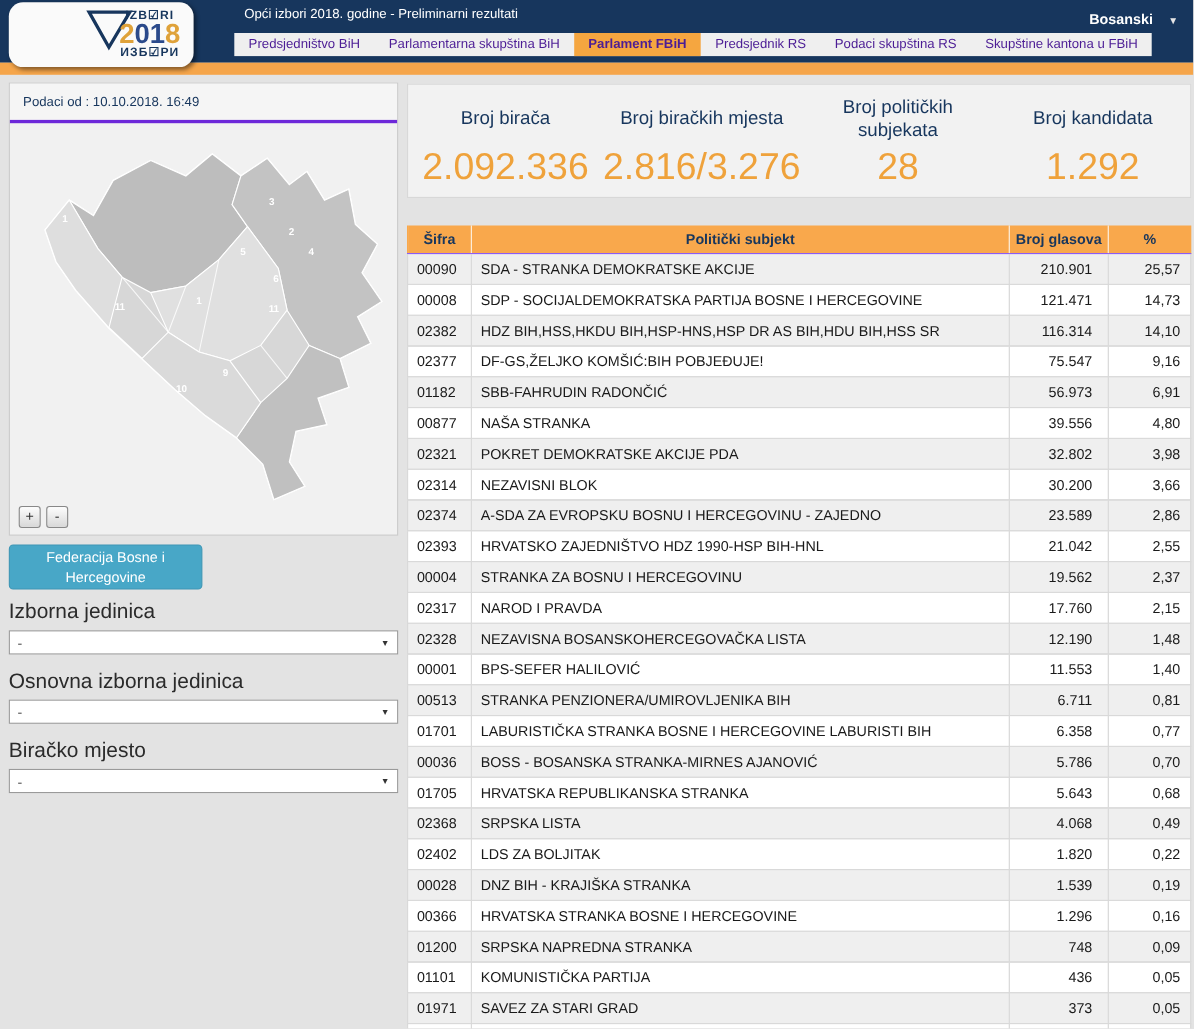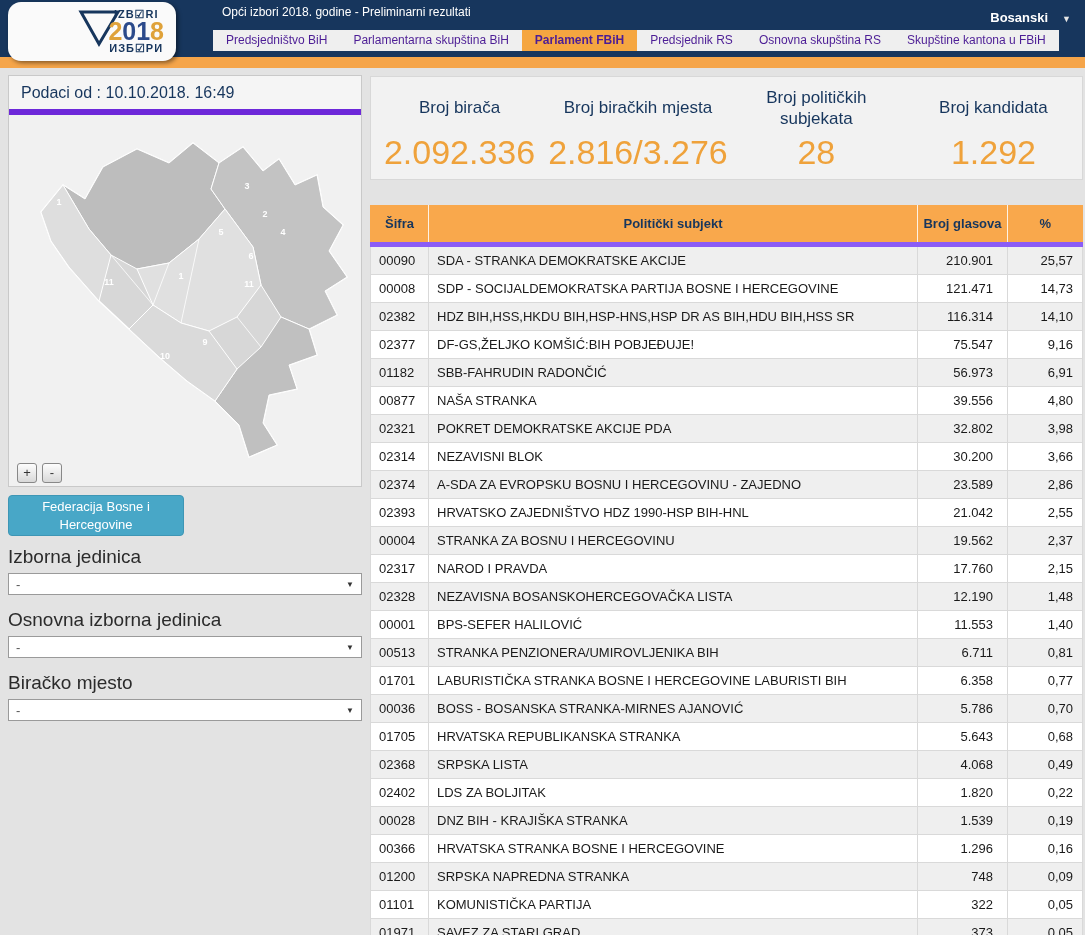--- a/index.html
+++ b/index.html
@@ -19,22 +19,22 @@
   .page-title{position:absolute;left:222px;top:5px;font-size:12px;font-weight:normal;color:#FFFFFF;z-index:5;}
   .lang{position:absolute;right:14px;top:10px;color:#FFFFFF;font-weight:bold;font-size:13px;cursor:pointer;z-index:5;}
   .lang-arrow{font-size:9px;margin-left:14px;color:#E6E6E6;}
   .tabbar{position:absolute;left:213px;top:30px;height:21px;display:flex;background:#EFEFEF;z-index:5;}
   .tab{padding:0 13px;line-height:21px;font-size:12px;color:#4c1d95;cursor:pointer;white-space:nowrap;}
   .tab.active{background:#F5A640;font-weight:bold;}
 
   
   .left-panel{position:absolute;left:8px;top:75px;width:354px;height:412px;background:#F1F1F1;
               border:1px solid #C9C9C9;box-sizing:border-box;}
-  .panel-head{height:33px;line-height:33px;padding:0 12px;font-size:16px;color:#17365D;
-              background:#F5F5F5;border-bottom:6px solid #6d28d9;}
+  .panel-head{height:33px;line-height:33px;padding:0 12px;font-size:12px;color:#17365D;
+              background:#F5F5F5;border-bottom:3px solid #6d28d9;}
   .map-area{position:relative;height:372px;}
   .map-area svg{display:block;margin:2px auto 0;}
   .map-num{fill:#FFFFFF;font-size:9px;font-weight:bold;}
   .map-zoom{position:absolute;left:8px;bottom:6px;display:flex;gap:5px;}
   .zoom-btn{width:20px;height:20px;background:linear-gradient(#FDFDFD,#D8D8D8);border:1px solid #888;
             border-radius:3px;font-size:13px;line-height:18px;text-align:center;color:#333;cursor:pointer;box-sizing:border-box;}
 
   .entity-btn{position:absolute;left:8px;top:495px;width:176px;height:41px;background:#48A7C7;
               border:1px solid #3E96B5;border-radius:4px;color:#FFFFFF;font-size:13px;
               display:flex;align-items:center;justify-content:center;text-align:center;line-height:1.35;
@@ -50,22 +50,22 @@
   .stats-panel{position:absolute;left:370px;top:76px;width:713px;height:104px;background:#F2F2F2;
                border:1px solid #D8D8D8;box-sizing:border-box;display:flex;}
   .stat{flex:1;text-align:center;display:flex;flex-direction:column;align-items:center;padding-top:8px;}
   .stat-label{color:#17365D;font-size:17px;line-height:1.25;max-width:165px;height:46px;
               display:flex;align-items:center;justify-content:center;}
   .stat-value{color:#EFA23B;font-size:34px;margin-top:2px;}
 
   
   .results{position:absolute;left:370px;top:205px;width:713px;}
   table{width:100%;border-collapse:collapse;font-size:13px;table-layout:fixed;}
-  th{background:#F9A84C;color:#17365D;font-weight:bold;height:37px;font-size:13px;text-align:center;
-     border-left:1px solid rgba(255,255,255,.85);border-bottom:5px solid #8b5cf6;padding:0;}
+  th{background:#F9A84C;color:#17365D;font-weight:bold;height:25px;font-size:13px;text-align:center;
+     border-left:1px solid rgba(255,255,255,.85);border-bottom:1px solid #8b5cf6;padding:0;}
   th:first-child{border-left:1px solid #F9A84C;}
   td{height:25px;padding:1px 8px;border:1px solid #D9D9D9;color:#1A1A1A;overflow:hidden;white-space:nowrap;}
   tbody tr:nth-child(odd){background:#EFEFEF;}
   tbody tr:nth-child(even){background:#FFFFFF;}
   td.votes{text-align:right;padding-right:14px;}
   td.pct{text-align:right;padding-right:9px;}
 </style>
 </head>
 <body>
 
@@ -93,21 +93,21 @@
 
   <div class="lang">
     <span>Bosanski</span><span class="lang-arrow">▼</span>
   </div>
 
   <div class="tabbar" id="tabbar">
       <div class="tab">Predsjedništvo BiH</div>
       <div class="tab">Parlamentarna skupština BiH</div>
       <div class="tab active">Parlament FBiH</div>
       <div class="tab">Predsjednik RS</div>
-      <div class="tab">Osnovna skupština RS</div>
+      <div class="tab">Podaci skupština RS</div>
       <div class="tab">Skupštine kantona u FBiH</div>
     </div>
 
   <div class="left-panel">
     <div class="panel-head">Podaci od : 10.10.2018. 16:49</div>
     <div class="map-area">
       <svg width="345" height="352" viewBox="0 0 345 352">
 
         <path d="M28,95 L50,68 L72,82 L90,50 L124,32 L156,46 L180,26 L206,46 L230,30 L250,54 L266,42 L282,68 L304,58 L310,90 L330,108 L316,134 L334,160 L312,174 L324,198 L296,212 L304,238 L276,248 L284,272 L256,278 L250,306 L264,328 L236,340 L226,308 L202,284 L174,264 L146,240 L116,212 L86,184 L56,150 L38,124 Z" fill="#D7D7D7" stroke="#FFFFFF" stroke-width="1.5"></path>
 
@@ -331,21 +331,21 @@
           </tr>
           <tr>
             <td class="code">01200</td>
             <td class="name">SRPSKA NAPREDNA STRANKA</td>
             <td class="votes">748</td>
             <td class="pct">0,09</td>
           </tr>
           <tr>
             <td class="code">01101</td>
             <td class="name">KOMUNISTIČKA PARTIJA</td>
-            <td class="votes">322</td>
+            <td class="votes">436</td>
             <td class="pct">0,05</td>
           </tr>
           <tr>
             <td class="code">01971</td>
             <td class="name">SAVEZ ZA STARI GRAD</td>
             <td class="votes">373</td>
             <td class="pct">0,05</td>
           </tr>
           <tr>
             <td class="code">02323</td>

